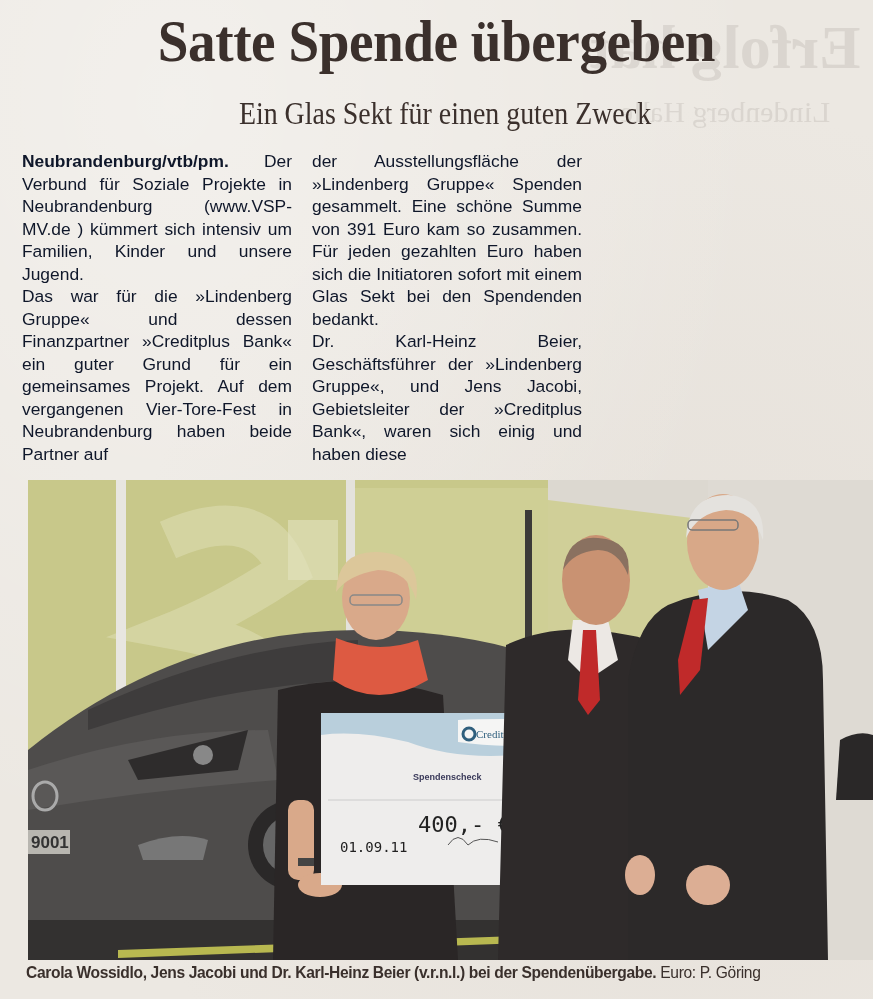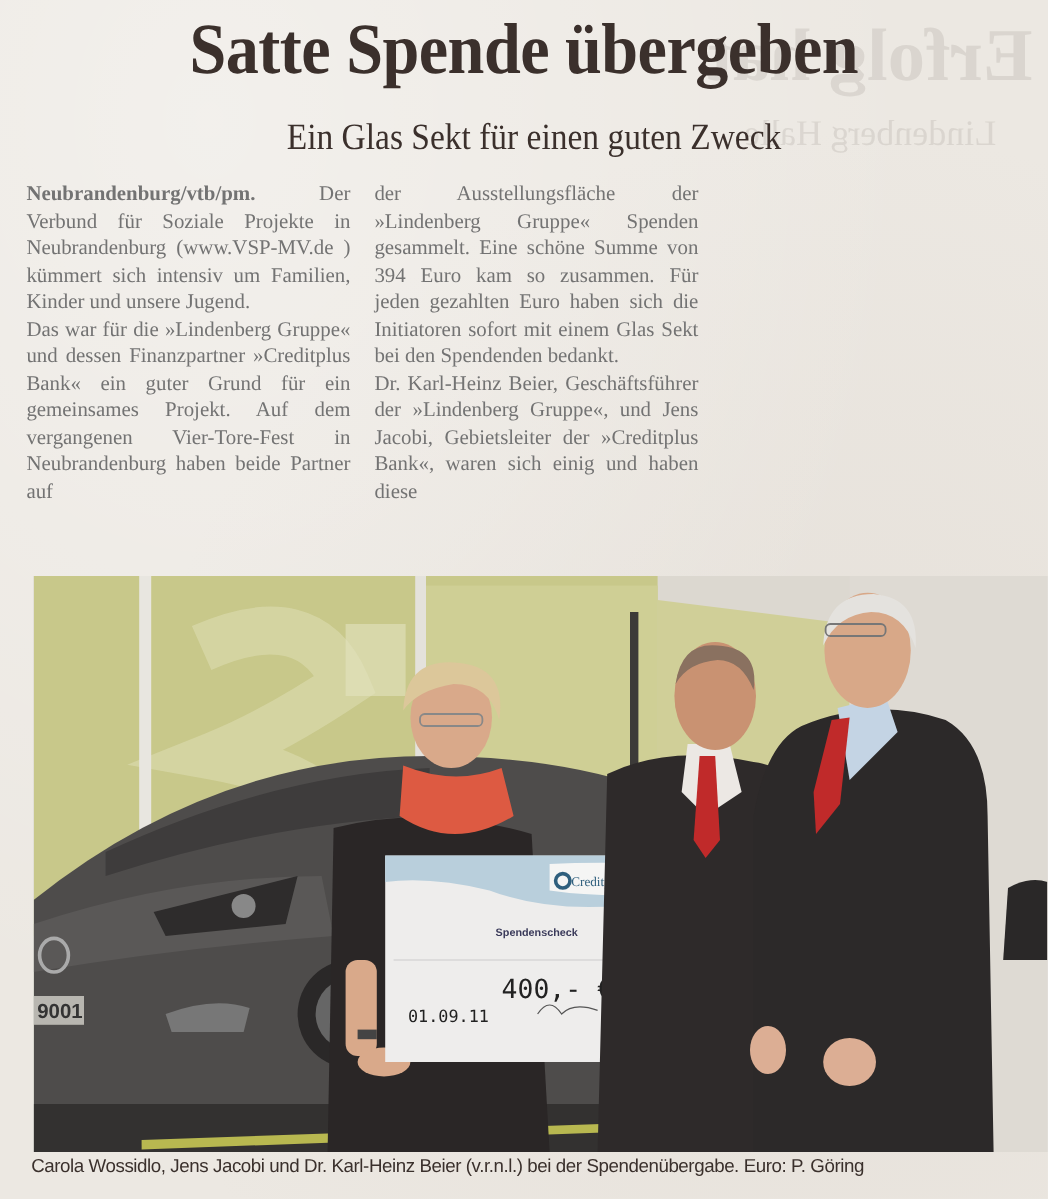--- a/index.html
+++ b/index.html
@@ -24,59 +24,59 @@
   }
   .subhead {
     position:absolute; left:0; top:96px; width:890px; text-align:center;
     font-family:"Liberation Serif","DejaVu Serif",serif;
     font-size:31px; color:#3b302c; line-height:36px;
     transform:scaleX(0.9);
   }
   .columns { position:absolute; top:150px; left:22px; width:848px; height:318px; }
   .col {
     position:absolute; top:0; width:270px;
-    font-family:Liberation Serif, serif;
-    font-size:17.4px; line-height:22.5px; color:#737373;
+    font-family:Liberation Sans, sans-serif;
+    font-size:17.4px; line-height:22.5px; color:#0f172a;
     text-align:justify; hyphens:manual;
   }
   .col p { margin:0; }
   .col .dateline { font-weight:bold; }
   .col1 { left:0; }
   .col2 { left:290px; }
   .col3 { left:575px; }
 
   .photo {
     position:absolute; left:28px; top:480px; width:845px; height:480px; overflow:hidden;
     background:#d9d6cf;
   }
   .photo svg { display:block; }
   .caption {
     position:absolute; left:26px; top:963px; width:850px;
     font-family:"Liberation Sans","DejaVu Sans",sans-serif;
     font-size:15.6px; line-height:20px; color:#3a302c; white-space:nowrap;
     letter-spacing:-0.35px;
   }
-  .caption .cap-main { font-weight:normal;margin-top:36px; }
+  .caption .cap-main { font-weight:bold;margin-top:36px; }
 </style>
 </head>
 <body>
 
 <div class="bleed b1">Erfolg hat</div>
 <div class="bleed b2">Lindenberg Halle</div>
 
 <h1 class="headline" style="margin:0;">Satte Spende übergeben</h1>
 <h2 class="subhead" style="margin:0;font-weight:normal;">Ein Glas Sekt für einen guten Zweck</h2>
 
 <div class="columns">
   <div class="col col1">
     <p><span class="dateline">Neubrandenburg/vtb/pm.</span> <span>Der Verbund für Soziale Projekte in Neubrandenburg (www.VSP-MV.de ) kümmert sich intensiv um Familien, Kinder und unsere Jugend.</span></p>
     <p>Das war für die »Lindenberg Gruppe« und dessen Finanzpartner »Creditplus Bank« ein guter Grund für ein gemeinsames Projekt. Auf dem vergangenen Vier-Tore-Fest in Neubrandenburg haben beide Partner auf</p>
   </div>
   <div class="col col2">
-    <p>der Ausstellungsfläche der »Lindenberg Gruppe« Spenden gesammelt. Eine schöne Summe von 394 Euro kam so zusammen. Für jeden gezahlten Euro haben sich die Initiatoren sofort mit einem Glas Sekt bei den Spendenden bedankt.</p>
+    <p>der Ausstellungsfläche der »Lindenberg Gruppe« Spenden gesammelt. Eine schöne Summe von 391 Euro kam so zusammen. Für jeden gezahlten Euro haben sich die Initiatoren sofort mit einem Glas Sekt bei den Spendenden bedankt.</p>
     <p>Dr. Karl-Heinz Beier, Geschäftsführer der »Lindenberg Gruppe«, und Jens Jacobi, Gebietsleiter der »Creditplus Bank«, waren sich einig und haben diese</p>
   </div>
   <div class="col col3">
   </div>
 </div>
 
 <div class="photo">
   <svg width="845" height="480" viewBox="0 0 845 480" xmlns="http://www.w3.org/2000/svg">
 
     <rect x="0" y="0" width="845" height="480" fill="#dcd8d0"></rect>

